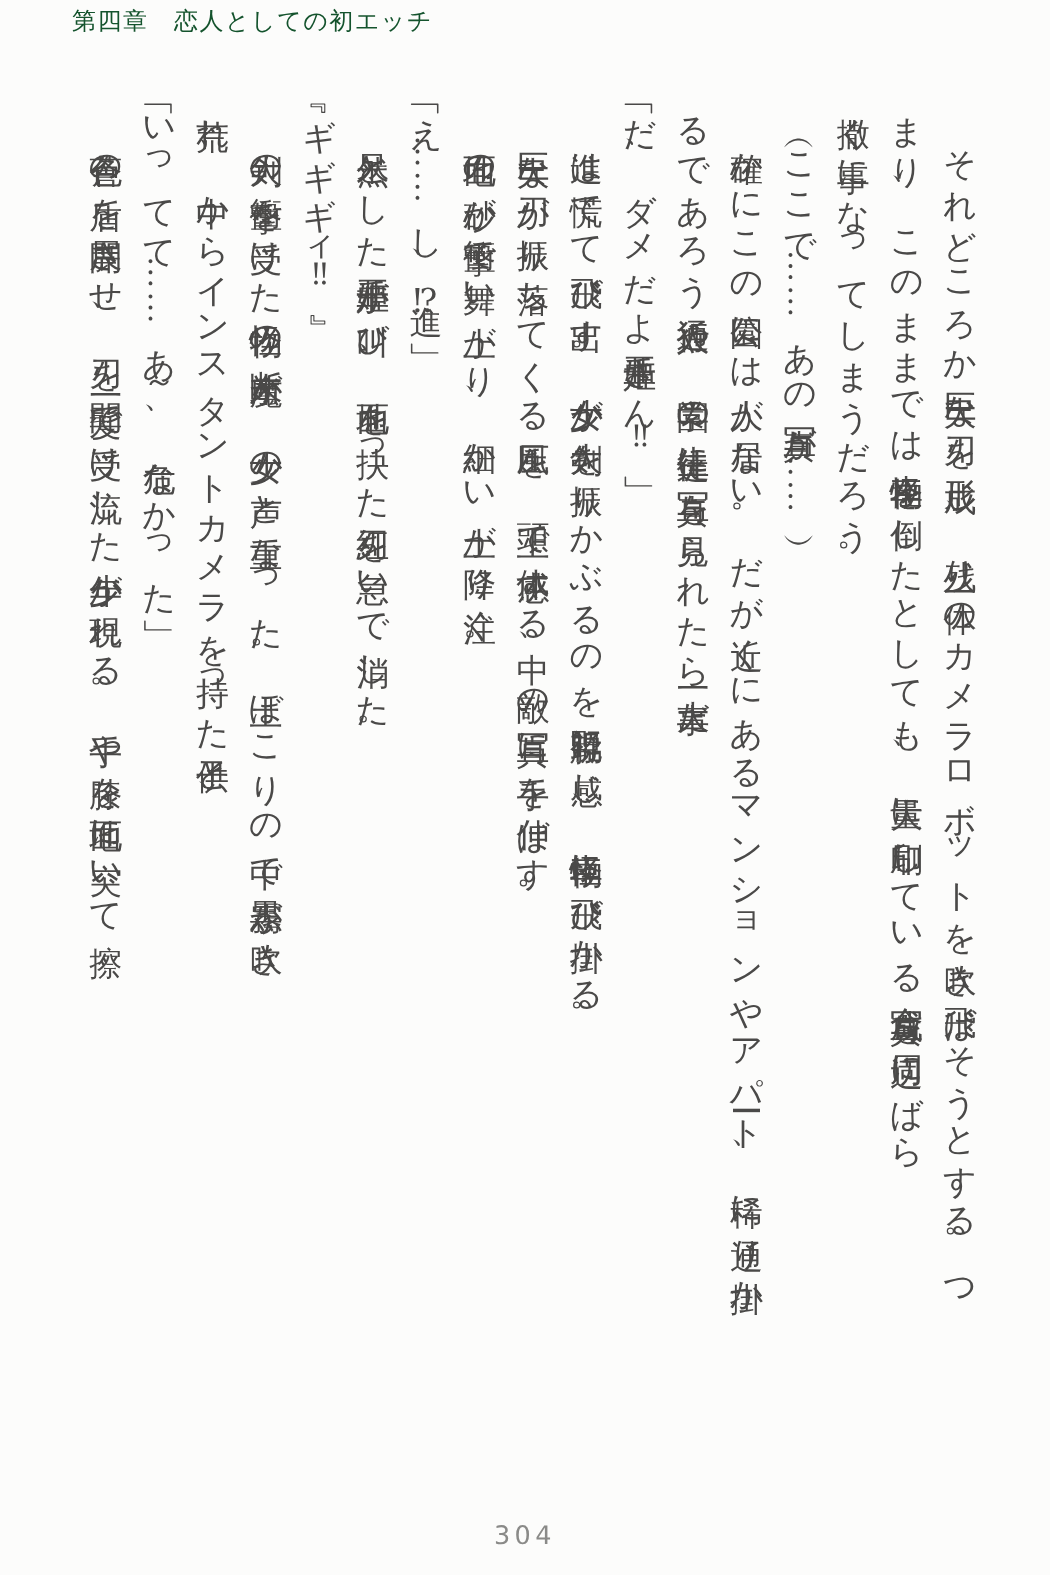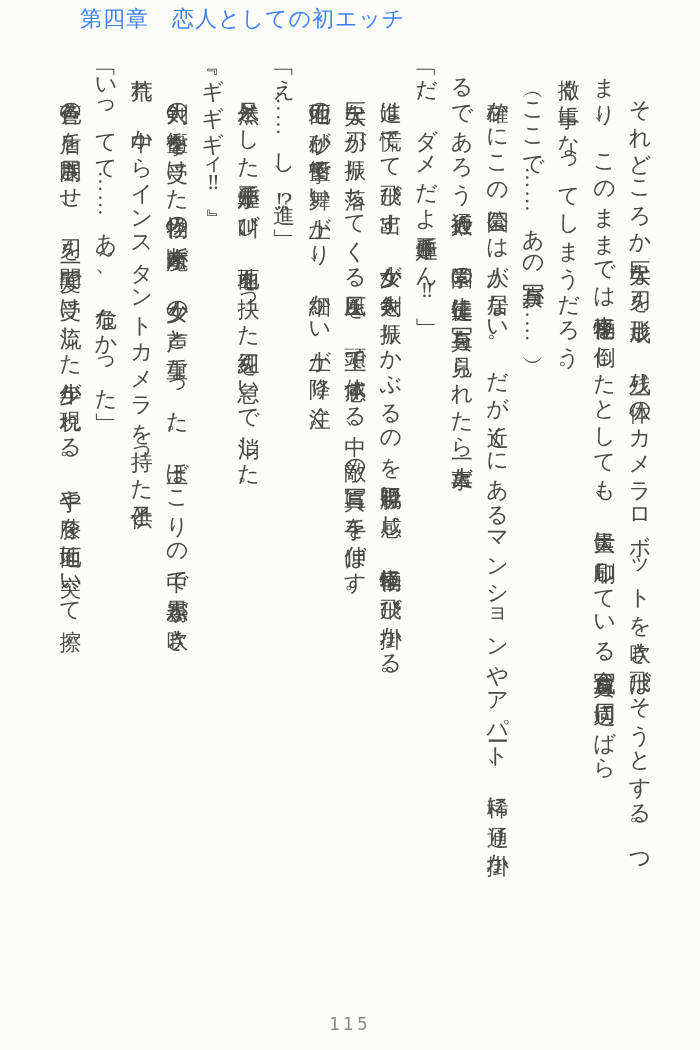--- a/index.html
+++ b/index.html
@@ -10,24 +10,24 @@
     position: relative;
     width: 700px;
     height: 1050px;
     background: #fcfcfb;
     overflow: hidden;
     font-family: "Liberation Serif", "DejaVu Serif", serif;
   }
   .chapter-header {
     position: absolute;
     top: 4px;
-    left: 80px;
-    font-size: 22px;
+    left: 48px;
+    font-size: 16px;
     letter-spacing: 1px;
-    color: #3b82f6;
+    color: #14532d;
   }
   .body-text {
     position: absolute;
     top: 62px;
     right: 42px;
     height: 950px;
     writing-mode: vertical-rl;
     text-orientation: mixed;
     color: #4a4948;
   }
@@ -73,14 +73,14 @@
       <p class="line indent">地面の砂が衝撃で舞い上がり、細かい土が降り注ぐ。</p>
       <p class="line">「え……し、進⁉」</p>
       <p class="line indent">呆然とした千亜姫が叫び、地面を抉った紅刃を急いで消した。</p>
       <p class="line">『ギギギィ‼』</p>
       <p class="line indent">大剣の衝撃を受けた怪物の断末魔が、少女の声と重なった。土ぼこりの中で黒霧が吹き</p>
       <p class="line">荒れ、中からインスタントカメラを持った子供と、</p>
       <p class="line">「いってて……あ～、危なかった」</p>
       <p class="line indent">蒼色の盾を展開させ、刃を間一髪で受け流した少年が現れる。手や膝を地面に突いて擦</p>
     </div>
 
-  <div class="page-number">115</div>
+  <div class="page-number">304</div>
 </div>
 
 </body></html>

